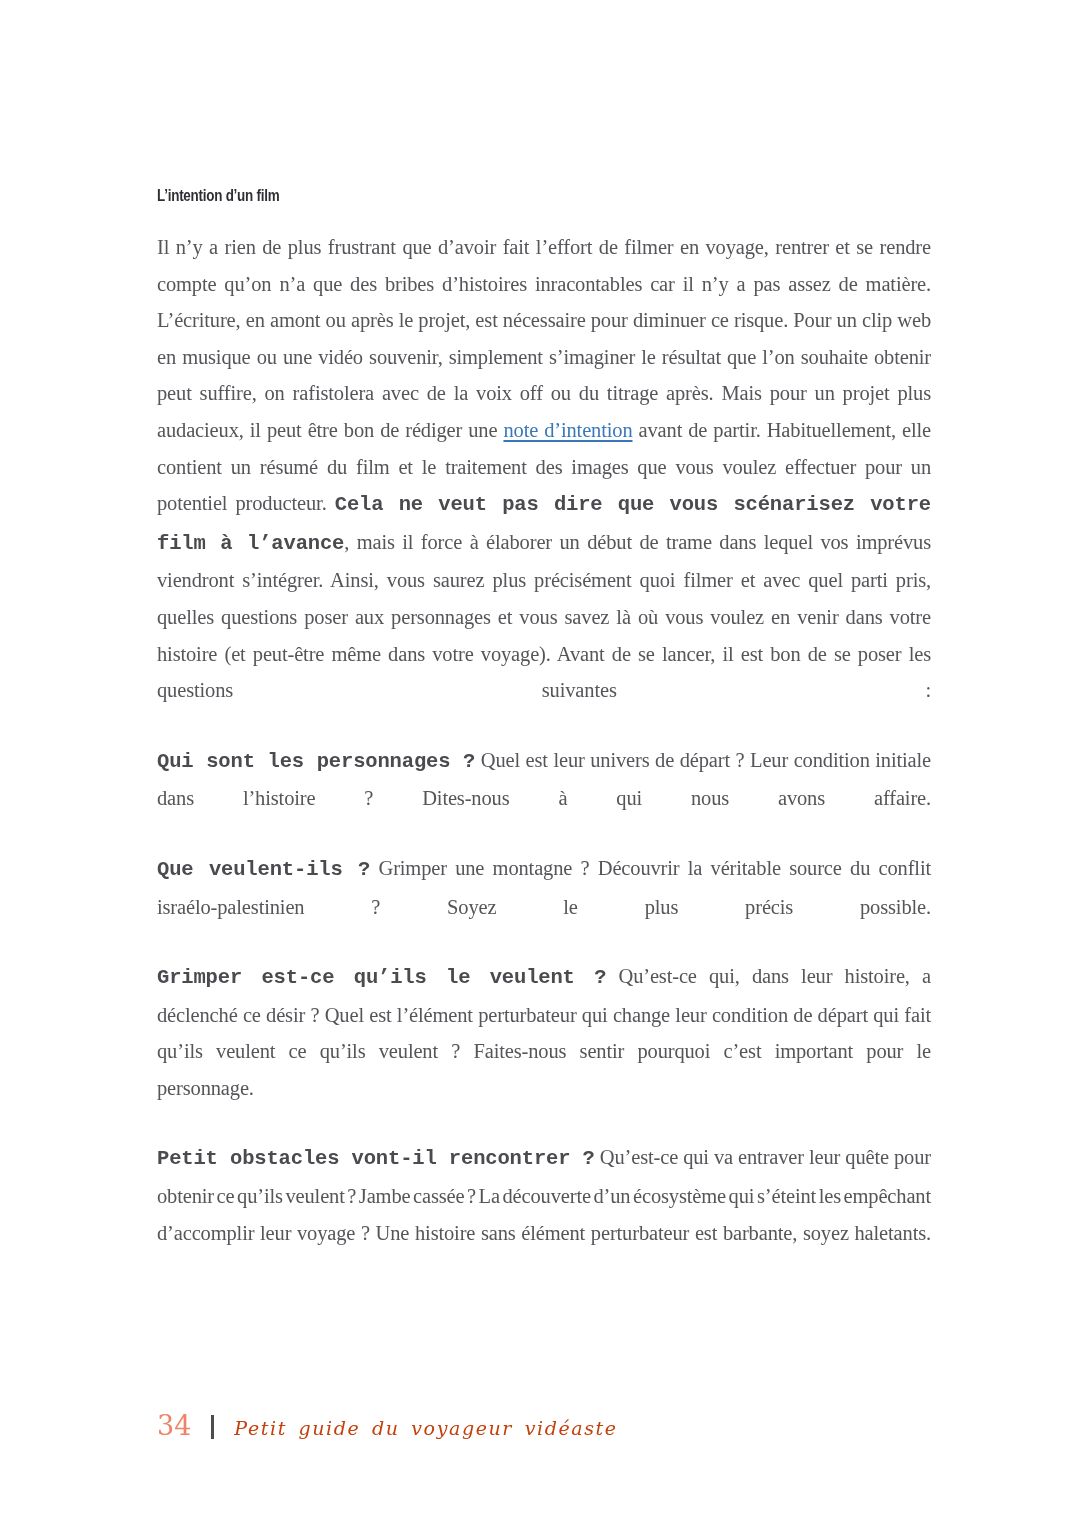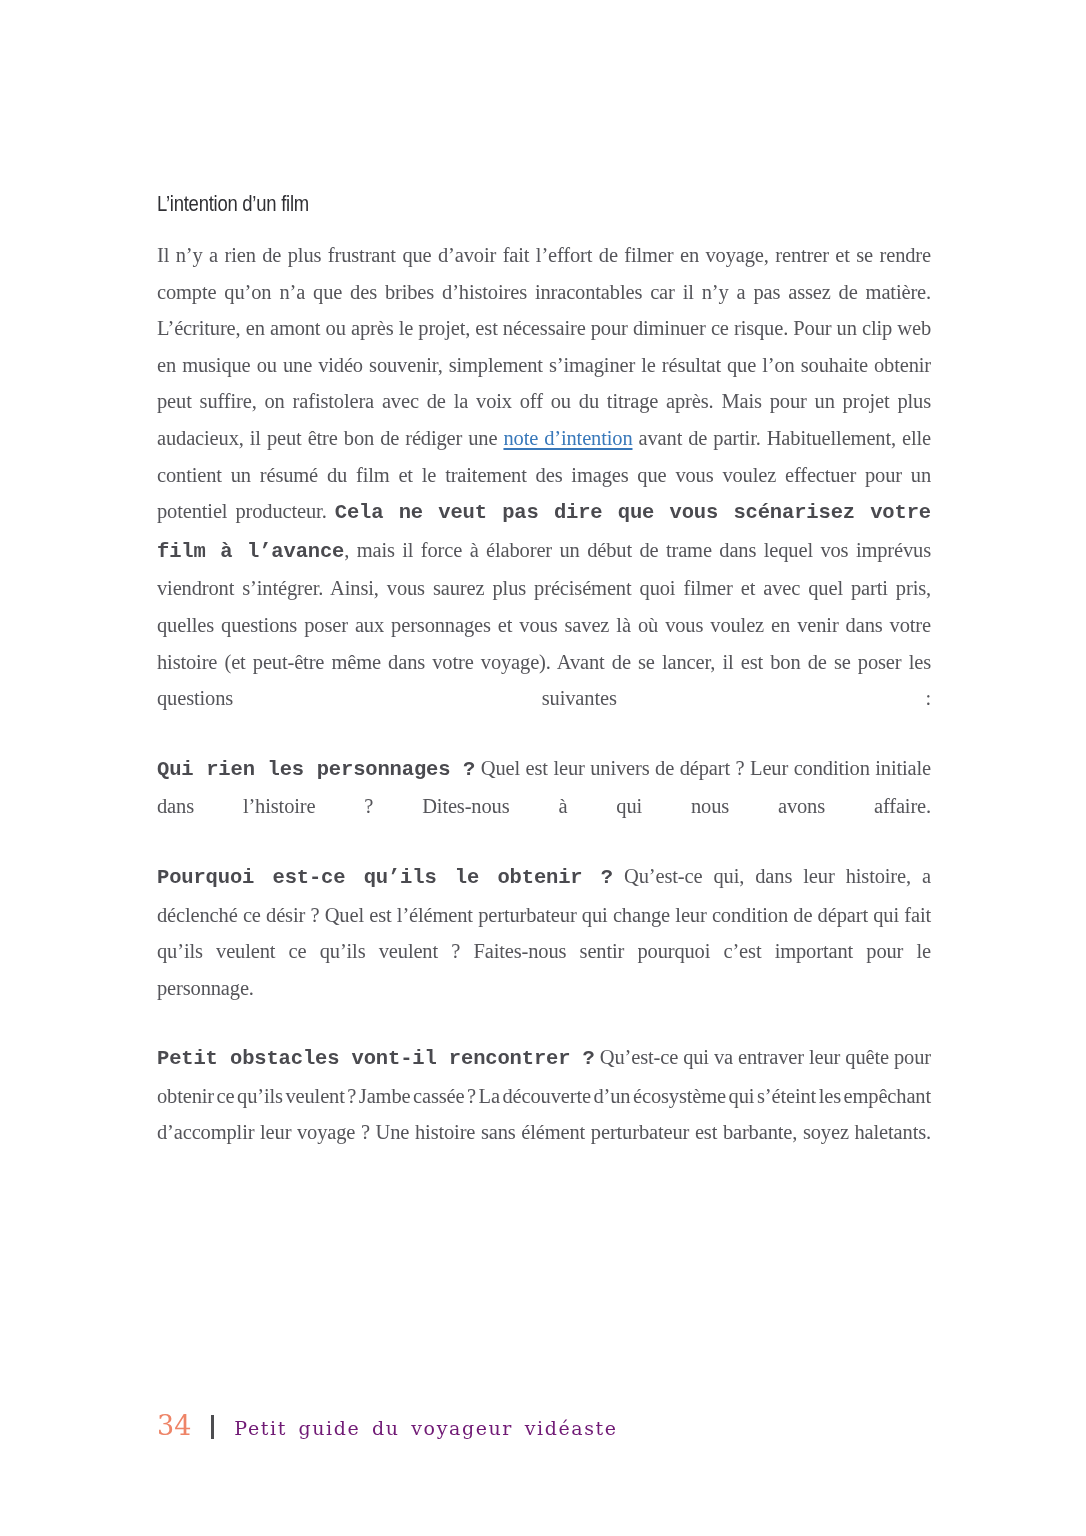--- a/index.html
+++ b/index.html
@@ -19,24 +19,24 @@
     inset: 0;
     background: #ffffff;
   }
   .content {
     position: absolute;
     left: 157px;
     top: 183px;
     width: 774px;
   }
   .section-heading {
-    margin: 8px 0 20px 0;
+    margin: 0 0 20px 0;
     font-family: "Liberation Sans", sans-serif;
-    font-weight: 400;
-    font-size: 22px;
+    font-weight: 700;
+    font-size: 16px;
     line-height: 26px;
     color: #2f2f33;
     letter-spacing: -0.3px;
   }
   .section-heading .condense {
     display: inline-block;
     transform: scaleX(0.84);
     transform-origin: left center;
     white-space: nowrap;
   }
@@ -81,41 +81,43 @@
   }
   .footer-sep {
     width: 3px;
     height: 24px;
     background: #4d4d50;
     align-self: center;
     margin-top: 2px;
   }
   .book-title {
     font-family: "DejaVu Serif", serif;
+    font-style: italic;
     font-size: 19px;
     letter-spacing: 1.6px;
     word-spacing: 4px;
-    color: #701a75;
+    color: #c2410c;
     line-height: 1;
   }
 </style>
 </head>
 <body>
 
 <div class="page">
   <div class="content">
 
     <h2 class="section-heading"><span class="condense">L’intention d’un film</span></h2>
 
     <p class="body-par"><span>Il n’y a rien de plus frustrant que d’avoir fait l’effort de filmer en voyage, rentrer et se rendre compte qu’on n’a que des bribes d’histoires inracontables car il n’y a pas assez de matière. L’écriture, en amont ou après le projet, est nécessaire pour diminuer ce risque. Pour un clip web en musique ou une vidéo souvenir, simplement s’imaginer le résultat que l’on souhaite obtenir peut suffire, on rafistolera avec de la voix off ou du titrage après. Mais pour un projet plus audacieux, il peut être bon de rédiger une </span><a class="text-link" href="#">note d’intention</a><span> avant de partir. Habituellement, elle contient un résumé du film et le traitement des images que vous voulez effectuer pour un potentiel producteur. </span><strong>Cela ne veut pas dire que vous scénarisez votre film à l’avance</strong><span>, mais il force à élaborer un début de trame dans lequel vos imprévus viendront s’intégrer. Ainsi, vous saurez plus précisément quoi filmer et avec quel parti pris, quelles questions poser aux personnages et vous savez là où vous voulez en venir dans votre histoire (et peut-être même dans votre voyage). Avant de se lancer, il est bon de se poser les questions suivantes :</span></p>
 
-    <p class="body-par"><strong>Qui rien les personnages ?</strong><span> Quel est leur univers de départ ? Leur condition initiale dans l’histoire ? Dites-nous à qui nous avons affaire.</span></p>
+    <p class="body-par"><strong>Qui sont les personnages ?</strong><span> Quel est leur univers de départ ? Leur condition initiale dans l’histoire ? Dites-nous à qui nous avons affaire.</span></p>
 
+    <p class="body-par"><strong>Que veulent-ils ?</strong><span> Grimper une montagne ? Découvrir la véritable source du conflit israélo-palestinien ? Soyez le plus précis possible.</span></p>
 
-    <p class="body-par"><strong>Pourquoi est-ce qu’ils le obtenir ?</strong><span> Qu’est-ce qui, dans leur histoire, a déclenché ce désir ? Quel est l’élément perturbateur qui change leur condition de départ qui fait qu’ils veulent ce qu’ils veulent ? Faites-nous sentir pourquoi c’est important pour le personnage.</span></p>
+    <p class="body-par"><strong>Grimper est-ce qu’ils le veulent ?</strong><span> Qu’est-ce qui, dans leur histoire, a déclenché ce désir ? Quel est l’élément perturbateur qui change leur condition de départ qui fait qu’ils veulent ce qu’ils veulent ? Faites-nous sentir pourquoi c’est important pour le personnage.</span></p>
 
     <p class="body-par tight"><strong>Petit obstacles vont-il rencontrer ?</strong><span> Qu’est-ce qui va entraver leur quête pour obtenir ce qu’ils veulent ? Jambe cassée ? La découverte d’un écosystème qui s’éteint les empêchant d’accomplir leur voyage ? Une histoire sans élément perturbateur est barbante, soyez haletants.</span></p>
 
 
   </div>
 
   <div class="footer">
     <span class="page-number">34</span>
     <span class="footer-sep"></span>
     <span class="book-title">Petit guide du voyageur vidéaste</span>

